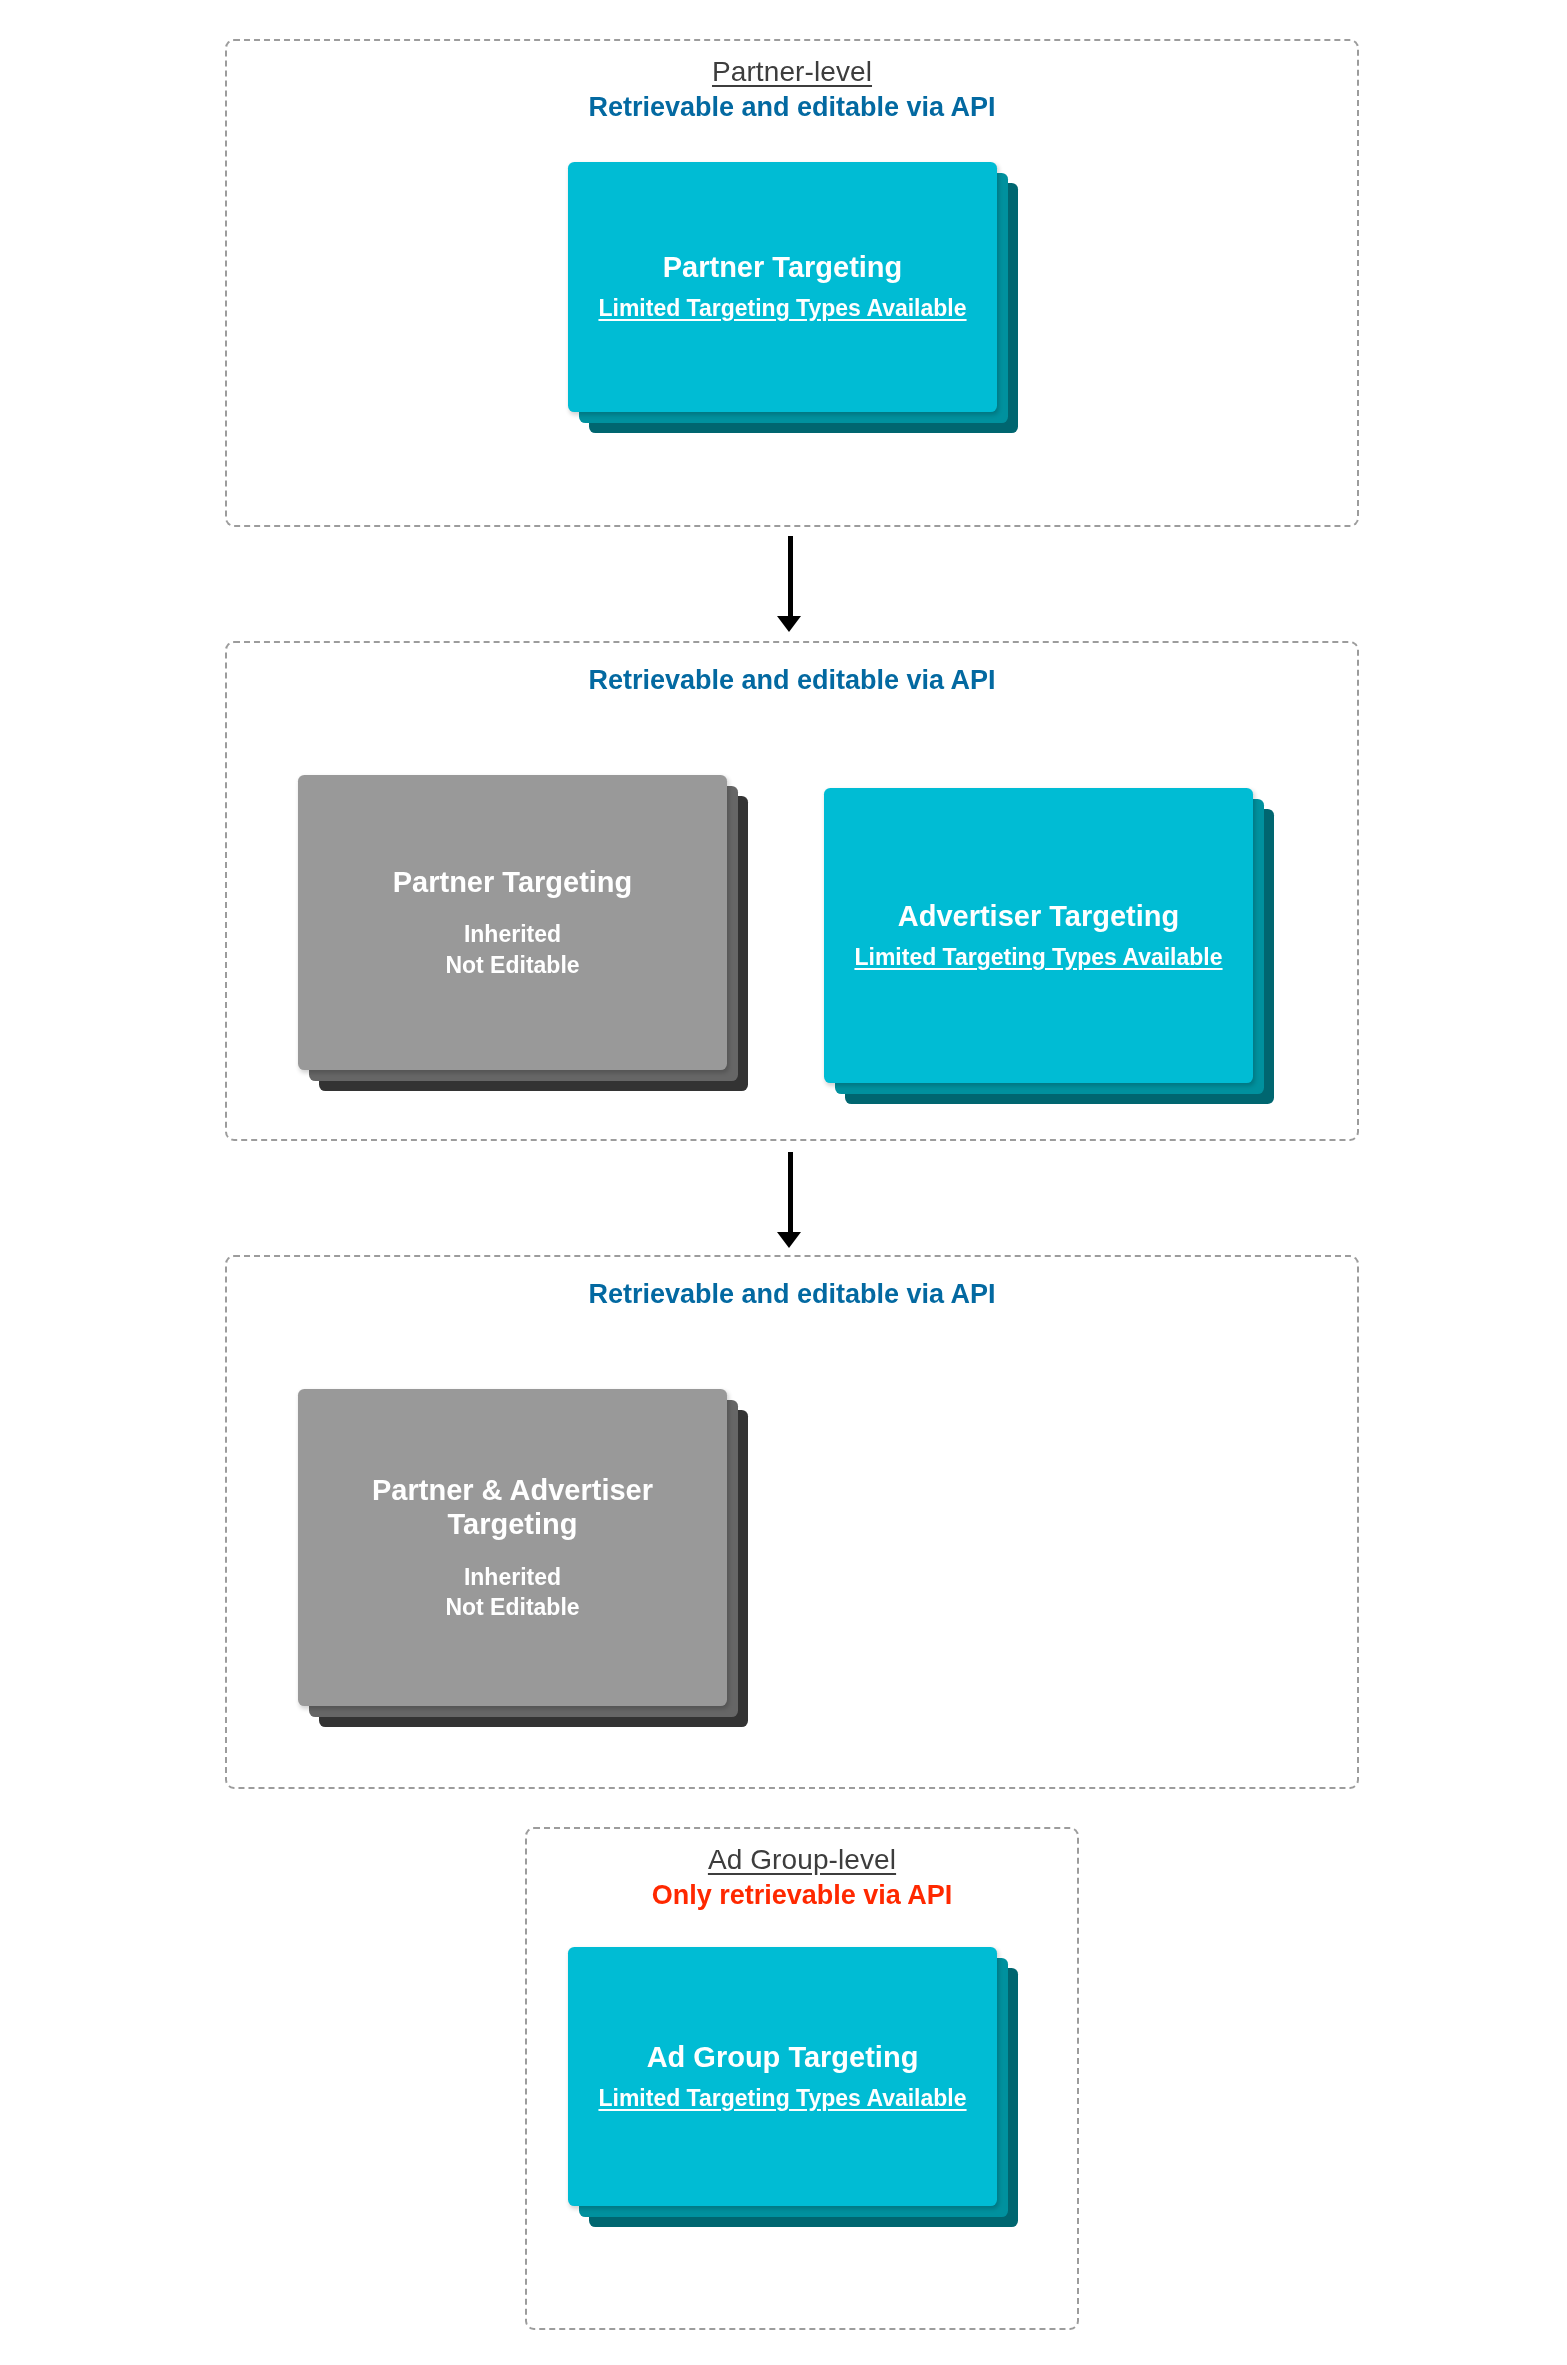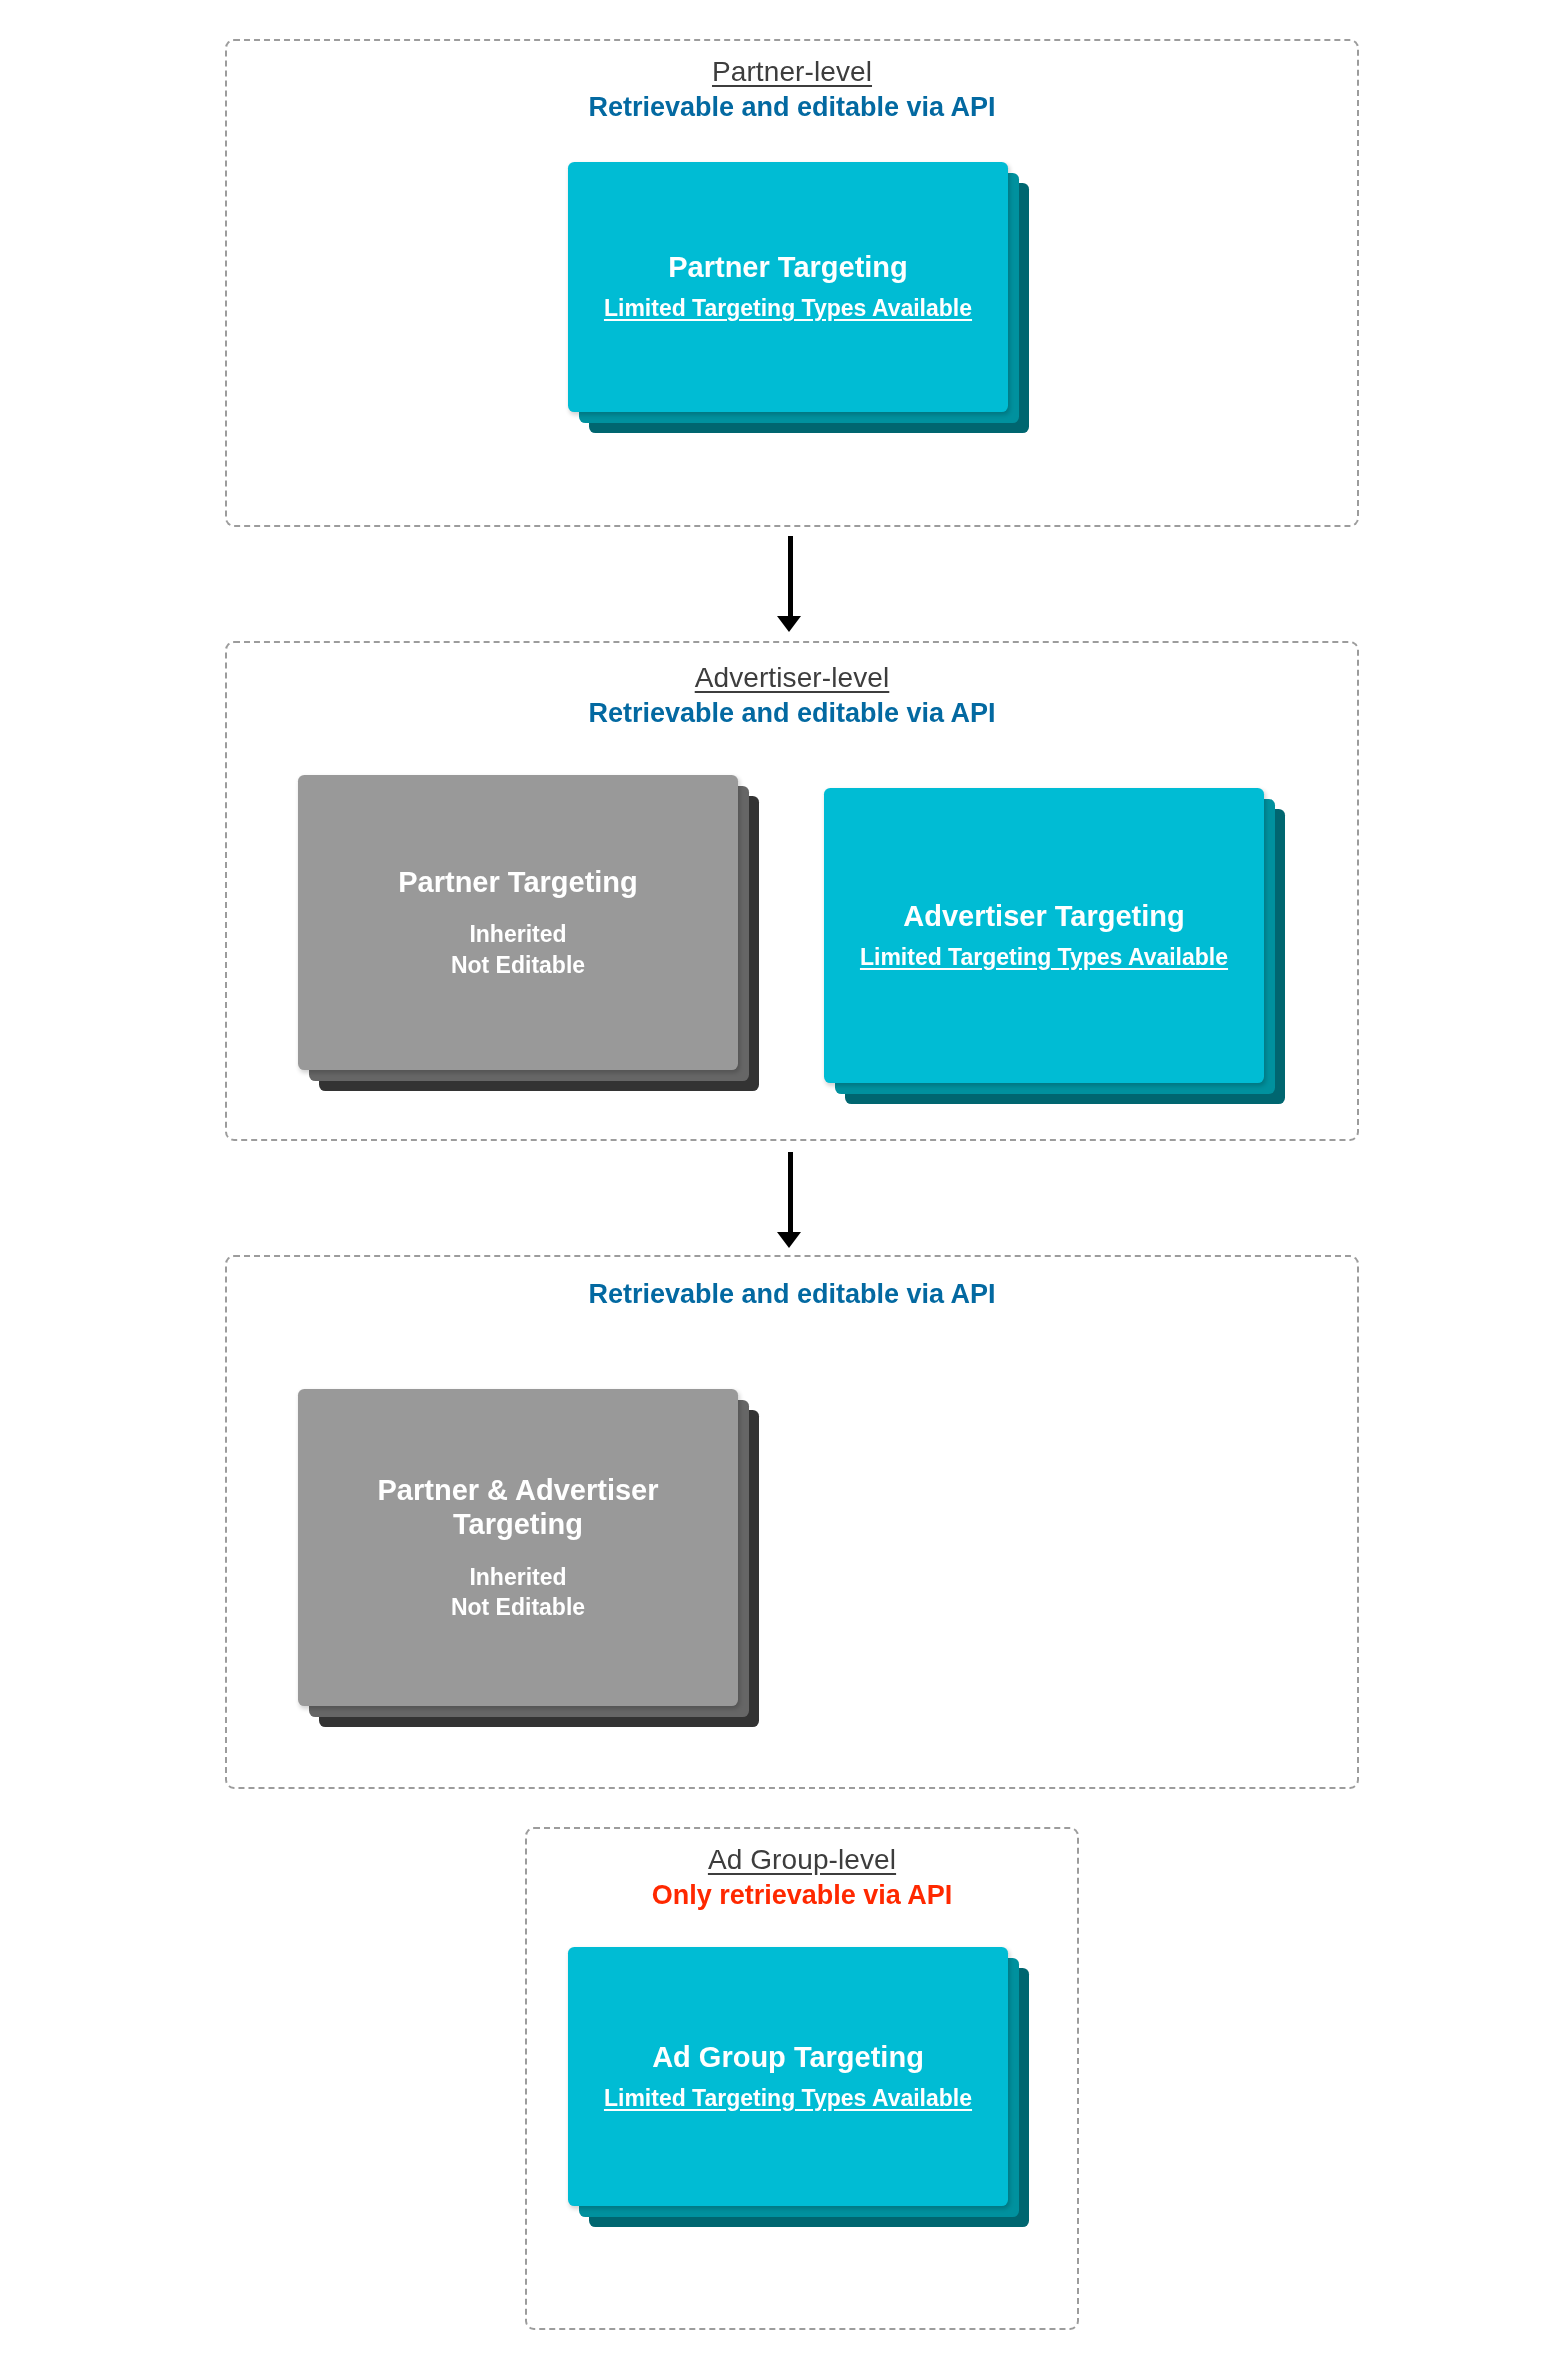--- a/index.html
+++ b/index.html
@@ -54,21 +54,20 @@
     margin-top: 3.6px;
     color: #0369a1;
   }
   .level-api.alert {
     color: #ff2800;
   }
 
   
   .card-stack {
     position: absolute;
-    padding-left: 11px;
   }
   .card-layer {
     position: absolute;
     border-radius: 6.3px;
     box-sizing: border-box;
   }
   .layer-back  { left: 21.4px; top: 21.4px; right: -21.4px; bottom: -21.4px; }
   .layer-mid   { left: 10.7px; top: 10.7px; right: -10.7px; bottom: -10.7px; }
   .layer-front {
     left: 0; top: 0; right: 0; bottom: 0;
@@ -154,21 +153,20 @@
     </div>
   </div>
 
   <div class="arrow" style="left:772px; top:536px; height:98px;">
     <div class="shaft" style="height:82px;"></div>
     <div class="head" style="top:80px;"></div>
   </div>
 
   <div class="level-box" style="left:225px; top:641px; width:1134px; height:500px;">
     <div class="level-header" style="top:18px;">
-      <span class="level-name">Advertiser-level</span>
       <span class="level-api">Retrievable and editable via API</span>
     </div>
 
     <div class="card-stack grey" style="left:71px; top:132px; width:429px; height:295px;">
       <div class="card-layer layer-back"></div>
       <div class="card-layer layer-mid"></div>
       <div class="card-layer layer-front">
         <div class="card-title">Partner Targeting</div>
         <div class="card-sub" style="white-space:pre-line;">Inherited
 Not Editable</div>

